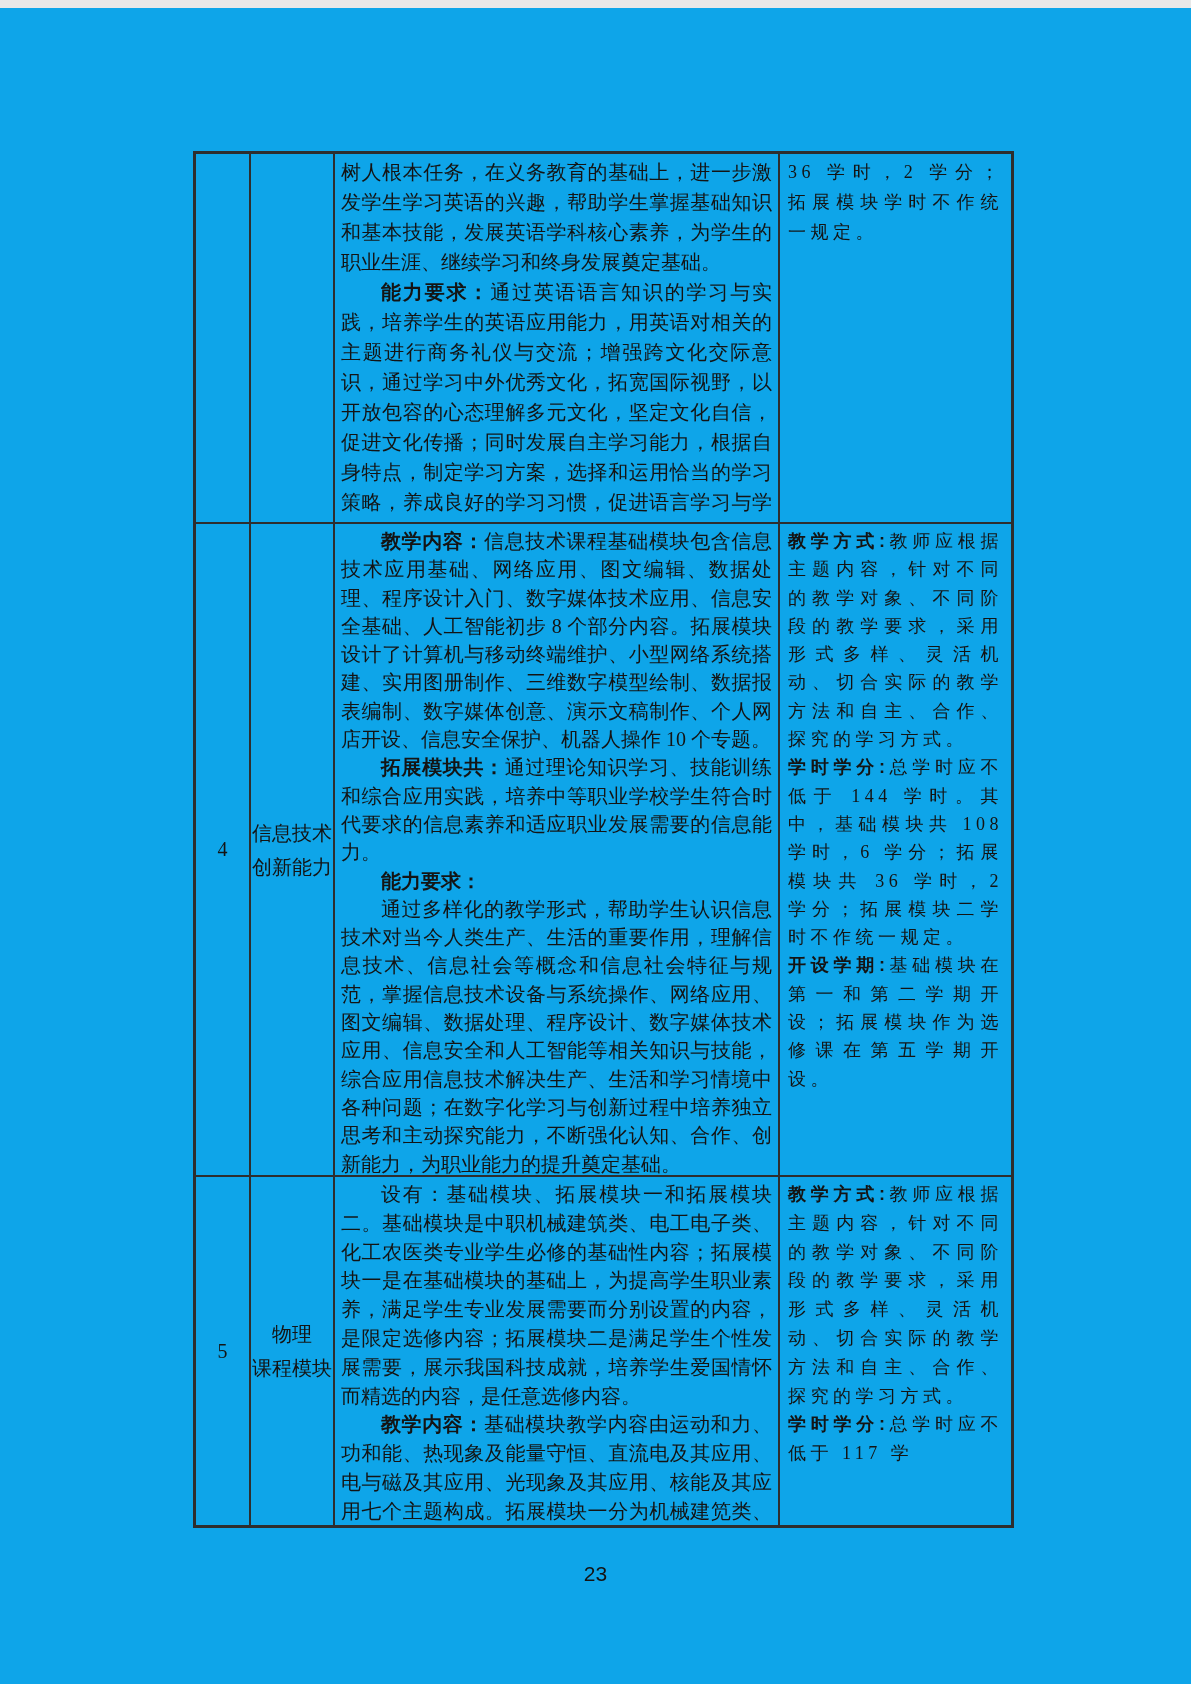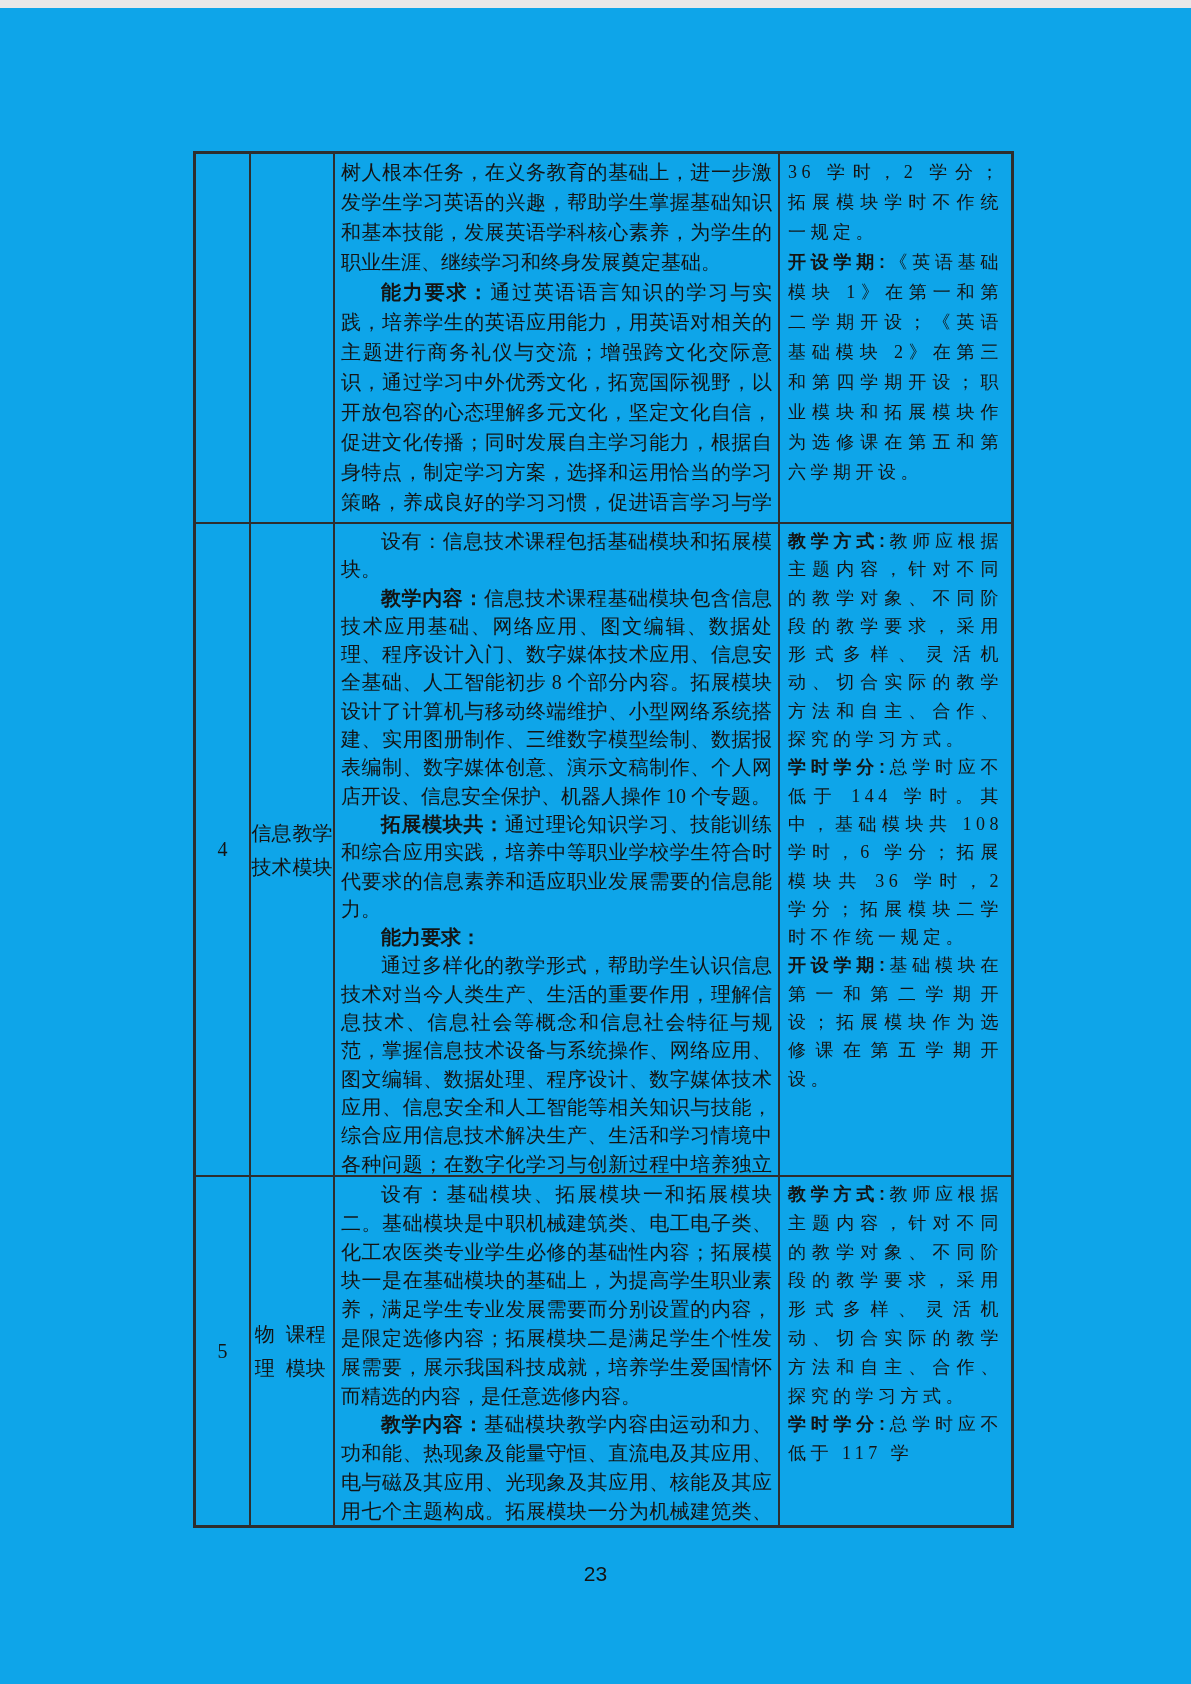--- a/index.html
+++ b/index.html
@@ -19,21 +19,21 @@
     border-right: 2px solid #2e2e2e;
     border-bottom: 2px solid #2e2e2e;
     overflow: hidden; box-sizing: border-box;
   }
   .cell:nth-child(4n) { border-right: none; }
   .cell:nth-last-child(-n+4) { border-bottom: none; }
   .num, .module {
     display: flex; align-items: center; justify-content: center;
     text-align: center; font-size: 20px;
   }
-  .module { flex-direction: row; line-height: 34px; }
+  .module { flex-direction: column; line-height: 34px; }
   .content {
     padding: 3px 6px; font-size: 20px;
     text-align: justify; text-justify: inter-character;
   }
   .notes {
     padding: 3px 8px; font-size: 18px;
     text-align: justify; text-justify: inter-character;
     letter-spacing: 4.5px;
   }
   .r0.content, .r0.notes { line-height: 30px; }
@@ -57,31 +57,29 @@
 <div class="page">
   <div class="table" id="course-table">
       <div class="cell num r0"></div>
       <div class="cell module r0"></div>
       <div class="cell content r0">
         <p class="para"><span>树人根本任务，在义务教育的基础上，进一步激发学生学习英语的兴趣，帮助学生掌握基础知识和基本技能，发展英语学科核心素养，为学生的职业生涯、继续学习和终身发展奠定基础。</span></p>
         <p class="para ind"><b class="lbl">能力要求：</b><span>通过英语语言知识的学习与实践，培养学生的英语应用能力，用英语对相关的主题进行商务礼仪与交流；增强跨文化交际意识，通过学习中外优秀文化，拓宽国际视野，以开放包容的心态理解多元文化，坚定文化自信，促进文化传播；同时发展自主学习能力，根据自身特点，制定学习方案，选择和运用恰当的学习策略，养成良好的学习习惯，促进语言学习与学习能力的可持续发展。</span></p>
       </div>
       <div class="cell notes r0">
         <p class="para"><span>36 学时，2 学分；拓展模块学时不作统一规定。</span></p>
-        <p class="para"><b class="lbl">开设学期:</b><span>《英语基础模块 1》在第一和第二学期开设；《英语基础模块 2》在第三和第四学期开设；职业模块和拓展模块作为选修课在第五和第六学期开设。</span></p>
       </div>
       <div class="cell num r1">
         <span>4</span>
       </div>
       <div class="cell module r1">
         <div>信息技术</div>
-        <div>教学模块</div>
+        <div>创新能力</div>
       </div>
       <div class="cell content r1">
-        <p class="para ind"><span>设有：信息技术课程包括基础模块和拓展模块。</span></p>
         <p class="para ind"><b class="lbl">教学内容：</b><span>信息技术课程基础模块包含信息技术应用基础、网络应用、图文编辑、数据处理、程序设计入门、数字媒体技术应用、信息安全基础、人工智能初步 8 个部分内容。拓展模块设计了计算机与移动终端维护、小型网络系统搭建、实用图册制作、三维数字模型绘制、数据报表编制、数字媒体创意、演示文稿制作、个人网店开设、信息安全保护、机器人操作 10 个专题。</span></p>
         <p class="para ind"><b class="lbl">拓展模块共：</b><span>通过理论知识学习、技能训练和综合应用实践，培养中等职业学校学生符合时代要求的信息素养和适应职业发展需要的信息能力。</span></p>
         <p class="para ind"><b class="lbl">能力要求：</b></p>
         <p class="para ind"><span>通过多样化的教学形式，帮助学生认识信息技术对当今人类生产、生活的重要作用，理解信息技术、信息社会等概念和信息社会特征与规范，掌握信息技术设备与系统操作、网络应用、图文编辑、数据处理、程序设计、数字媒体技术应用、信息安全和人工智能等相关知识与技能，综合应用信息技术解决生产、生活和学习情境中各种问题；在数字化学习与创新过程中培养独立思考和主动探究能力，不断强化认知、合作、创新能力，为职业能力的提升奠定基础。</span></p>
       </div>
       <div class="cell notes r1">
         <p class="para"><b class="lbl">教学方式:</b><span>教师应根据主题内容，针对不同的教学对象、不同阶段的教学要求，采用形式多样、灵活机动、切合实际的教学方法和自主、合作、探究的学习方式。</span></p>
         <p class="para"><b class="lbl">学时学分:</b><span>总学时应不低于 144 学时。其中，基础模块共 108 学时，6 学分；拓展模块共 36 学时，2 学分；拓展模块二学时不作统一规定。</span></p>
         <p class="para"><b class="lbl">开设学期:</b><span>基础模块在第一和第二学期开设；拓展模块作为选修课在第五学期开设。</span></p>
       </div>

